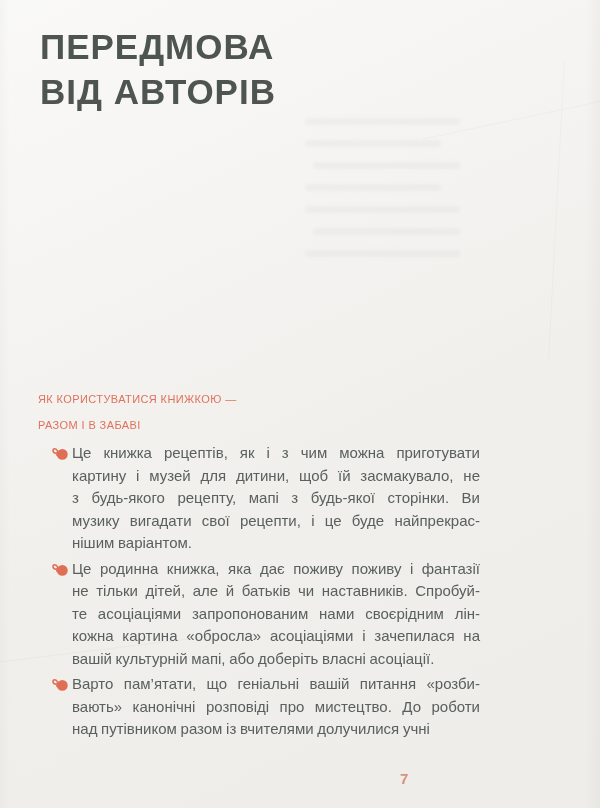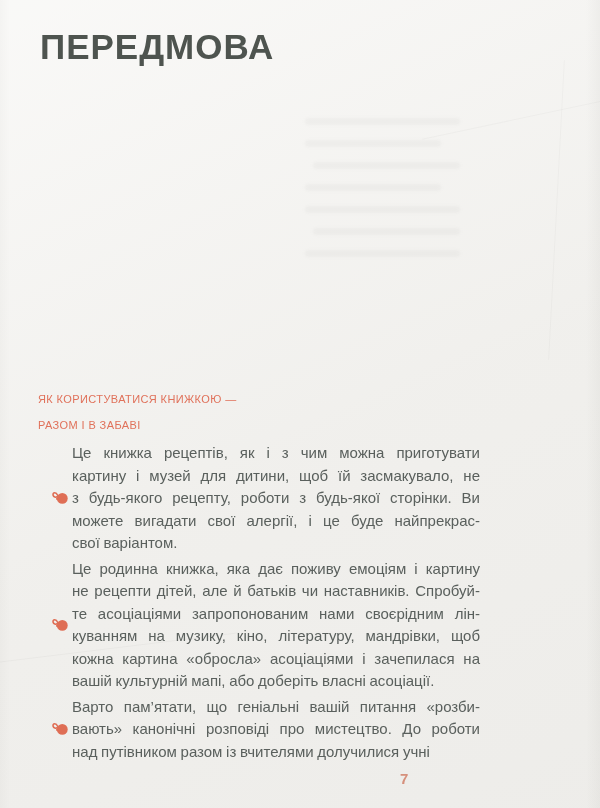--- a/index.html
+++ b/index.html
@@ -32,21 +32,21 @@
   .title span{display:block;}
 
   .heading{
     position:absolute;left:38px;top:386px;margin:0;
     font-size:11px;line-height:26px;font-weight:normal;
     letter-spacing:0.4px;color:#e0715a;text-transform:uppercase;
   }
   .heading span{display:block;}
 
   .bullets{position:absolute;left:50px;top:442px;width:430px;}
-  .bullet{display:flex;align-items:center;margin-bottom:3px;}
+  .bullet{display:flex;align-items:flex-start;margin-bottom:3px;}
   .bullet-icon{flex:0 0 22px;margin-top:4px;}
   .bullet-lines{flex:1;width:398px;}
   .line{
     font-size:15px;line-height:22.5px;color:#5a605d;
     text-align:justify;text-align-last:justify;
     word-spacing:-0.5px;white-space:normal;
   }
   .line.last{text-align-last:left;}
 
   .page-number{
@@ -68,58 +68,58 @@
       <div></div>
       <div></div>
       <div></div>
       <div></div>
       <div></div>
       <div></div>
   </div>
 
   <h1 class="title">
     <span>ПЕРЕДМОВА</span>
+    <span>ВІД АВТОРІВ</span>
   </h1>
 
   <h2 class="heading">
     <span>ЯК КОРИСТУВАТИСЯ КНИЖКОЮ —</span>
     <span>РАЗОМ І В ЗАБАВІ</span>
   </h2>
 
   <div class="bullets">
   <div class="bullet">
     <span class="bullet-icon">
       <svg width="20" height="16" viewBox="0 0 20 16" aria-hidden="true">
         <path d="M7.6 5.2 C6.2 1.8, 2.4 2.2, 3.1 5.2 C3.6 7.2, 5.8 7.8, 7.2 6.6" fill="none" stroke="#df6e55" stroke-width="1.6" stroke-linecap="round"></path>
         <circle cx="12.3" cy="8.4" r="5.4" fill="#df6e55"></circle>
         <circle cx="7.4" cy="8.8" r="1.4" fill="#df6e55"></circle>
       </svg>
     </span>
     <div class="bullet-lines">
           <div class="line">Це книжка рецептів, як і з чим можна приготувати</div>
           <div class="line">картину і музей для дитини, щоб їй засмакувало, не</div>
-          <div class="line">з будь-якого рецепту, роботи з будь-якої сторінки. Ви</div>
-          <div class="line">можете вигадати свої алергії, і це буде найпрекрас-</div>
-          <div class="line last">свої варіантом.</div>
+          <div class="line">з будь-якого рецепту, мапі з будь-якої сторінки. Ви</div>
+          <div class="line">музику вигадати свої рецепти, і це буде найпрекрас-</div>
+          <div class="line last">нішим варіантом.</div>
         </div>
   </div>
 
   <div class="bullet">
     <span class="bullet-icon">
       <svg width="20" height="16" viewBox="0 0 20 16" aria-hidden="true">
         <path d="M7.6 5.2 C6.2 1.8, 2.4 2.2, 3.1 5.2 C3.6 7.2, 5.8 7.8, 7.2 6.6" fill="none" stroke="#df6e55" stroke-width="1.6" stroke-linecap="round"></path>
         <circle cx="12.3" cy="8.4" r="5.4" fill="#df6e55"></circle>
         <circle cx="7.4" cy="8.8" r="1.4" fill="#df6e55"></circle>
       </svg>
     </span>
     <div class="bullet-lines">
-          <div class="line">Це родинна книжка, яка дає поживу емоціям і картину</div>
-          <div class="line">не рецепти дітей, але й батьків чи наставників. Спробуй-</div>
+          <div class="line">Це родинна книжка, яка дає поживу поживу і фантазії</div>
+          <div class="line">не тільки дітей, але й батьків чи наставників. Спробуй-</div>
           <div class="line">те асоціаціями запропонованим нами своєрідним лін-</div>
-          <div class="line">куванням на музику, кіно, літературу, мандрівки, щоб</div>
           <div class="line">кожна картина «обросла» асоціаціями і зачепилася на</div>
           <div class="line last">вашій культурній мапі, або доберіть власні асоціації.</div>
         </div>
   </div>
 
   <div class="bullet">
     <span class="bullet-icon">
       <svg width="20" height="16" viewBox="0 0 20 16" aria-hidden="true">
         <path d="M7.6 5.2 C6.2 1.8, 2.4 2.2, 3.1 5.2 C3.6 7.2, 5.8 7.8, 7.2 6.6" fill="none" stroke="#df6e55" stroke-width="1.6" stroke-linecap="round"></path>
         <circle cx="12.3" cy="8.4" r="5.4" fill="#df6e55"></circle>

